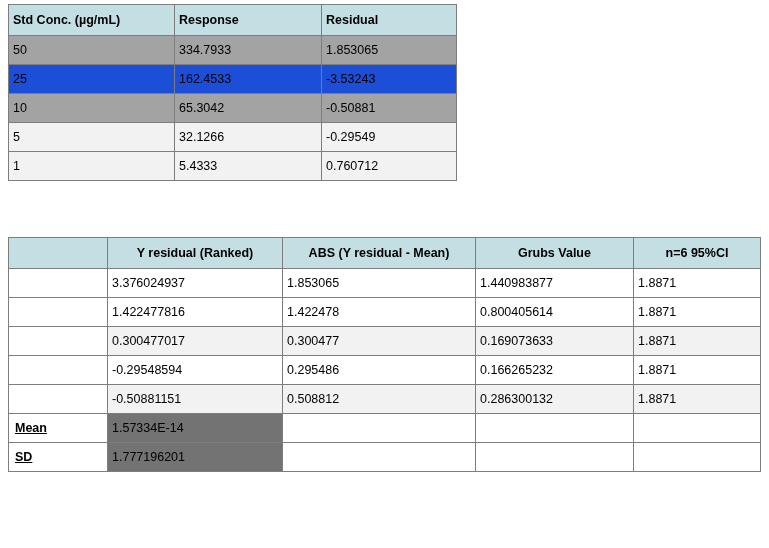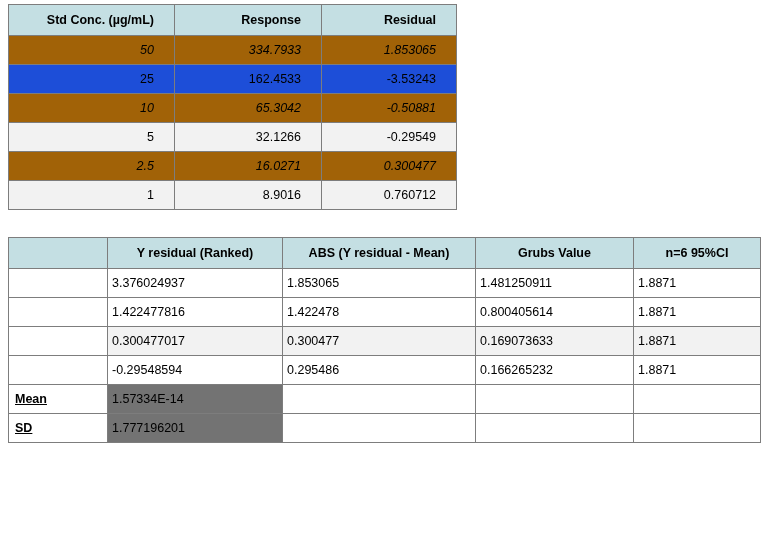--- a/index.html
+++ b/index.html
@@ -26,36 +26,36 @@
   #table1 {
     position: absolute;
     left: 8px;
     top: 4px;
     border-collapse: collapse;
     table-layout: fixed;
   }
   #table1 th, #table1 td {
     border: 1px solid #7d7d7d;
     height: 28px;
-    text-align: right;
+    text-align: left;
     vertical-align: middle;
     font-size: 12.5px;
-    padding: 0 20px;
+    padding: 0 4px;
   }
   #table1 th {
     background: #c4dfe3;
     font-weight: bold;
     height: 30px;
   }
   #table1 col.c1 { width: 166px; }
   #table1 col.c2 { width: 147px; }
   #table1 col.c3 { width: 135px; }
 
   .row-alt td { background: #f2f2f2; }
-  .row-white td { background: #a16207; font-style: italic; }
+  .row-white td { background: #a3a3a3; }
   .row-pink td { background: #1d4ed8; }
 
   
   #table2 {
     position: absolute;
     left: 8px;
     top: 237px;
     border-collapse: collapse;
     table-layout: fixed;
   }
@@ -126,28 +126,23 @@
         <tr class="row-white">
           <td>10</td>
           <td>65.3042</td>
           <td>-0.50881</td>
         </tr>
         <tr class="row-alt">
           <td>5</td>
           <td>32.1266</td>
           <td>-0.29549</td>
         </tr>
-        <tr class="row-white">
-          <td>2.5</td>
-          <td>16.0271</td>
-          <td>0.300477</td>
-        </tr>
         <tr class="row-alt">
           <td>1</td>
-          <td>8.9016</td>
+          <td>5.4333</td>
           <td>0.760712</td>
         </tr>
       </tbody>
   </table>
 
   <table id="table2">
     <colgroup>
       <col class="d1">
         <col class="d2">
         <col class="d3">
@@ -161,21 +156,21 @@
         <th>ABS (Y residual - Mean)</th>
         <th>Grubs Value</th>
         <th>n=6 95%CI</th>
       </tr>
     </thead>
     <tbody>
         <tr>
           <td class="empty-cell"></td>
           <td class="cell-white">3.376024937</td>
           <td class="cell-white">1.853065</td>
-          <td class="cell-white">1.481250911</td>
+          <td class="cell-white">1.440983877</td>
           <td class="cell-white">1.8871</td>
         </tr>
         <tr>
           <td class="empty-cell"></td>
           <td class="cell-white">1.422477816</td>
           <td class="cell-white">1.422478</td>
           <td class="cell-white">0.800405614</td>
           <td class="cell-white">1.8871</td>
         </tr>
         <tr>
@@ -186,20 +181,27 @@
           <td class="cell-alt">1.8871</td>
         </tr>
         <tr>
           <td class="empty-cell"></td>
           <td class="cell-white">-0.29548594</td>
           <td class="cell-white">0.295486</td>
           <td class="cell-white">0.166265232</td>
           <td class="cell-white">1.8871</td>
         </tr>
         <tr>
+          <td class="empty-cell"></td>
+          <td class="cell-alt">-0.50881151</td>
+          <td class="cell-alt">0.508812</td>
+          <td class="cell-alt">0.286300132</td>
+          <td class="cell-alt">1.8871</td>
+        </tr>
+        <tr>
           <td class="label-cell">Mean</td>
           <td class="stat-value">1.57334E-14</td>
           <td class="empty-cell"></td>
           <td class="empty-cell"></td>
           <td class="empty-cell"></td>
         </tr>
         <tr>
           <td class="label-cell">SD</td>
           <td class="stat-value">1.777196201</td>
           <td class="empty-cell"></td>

